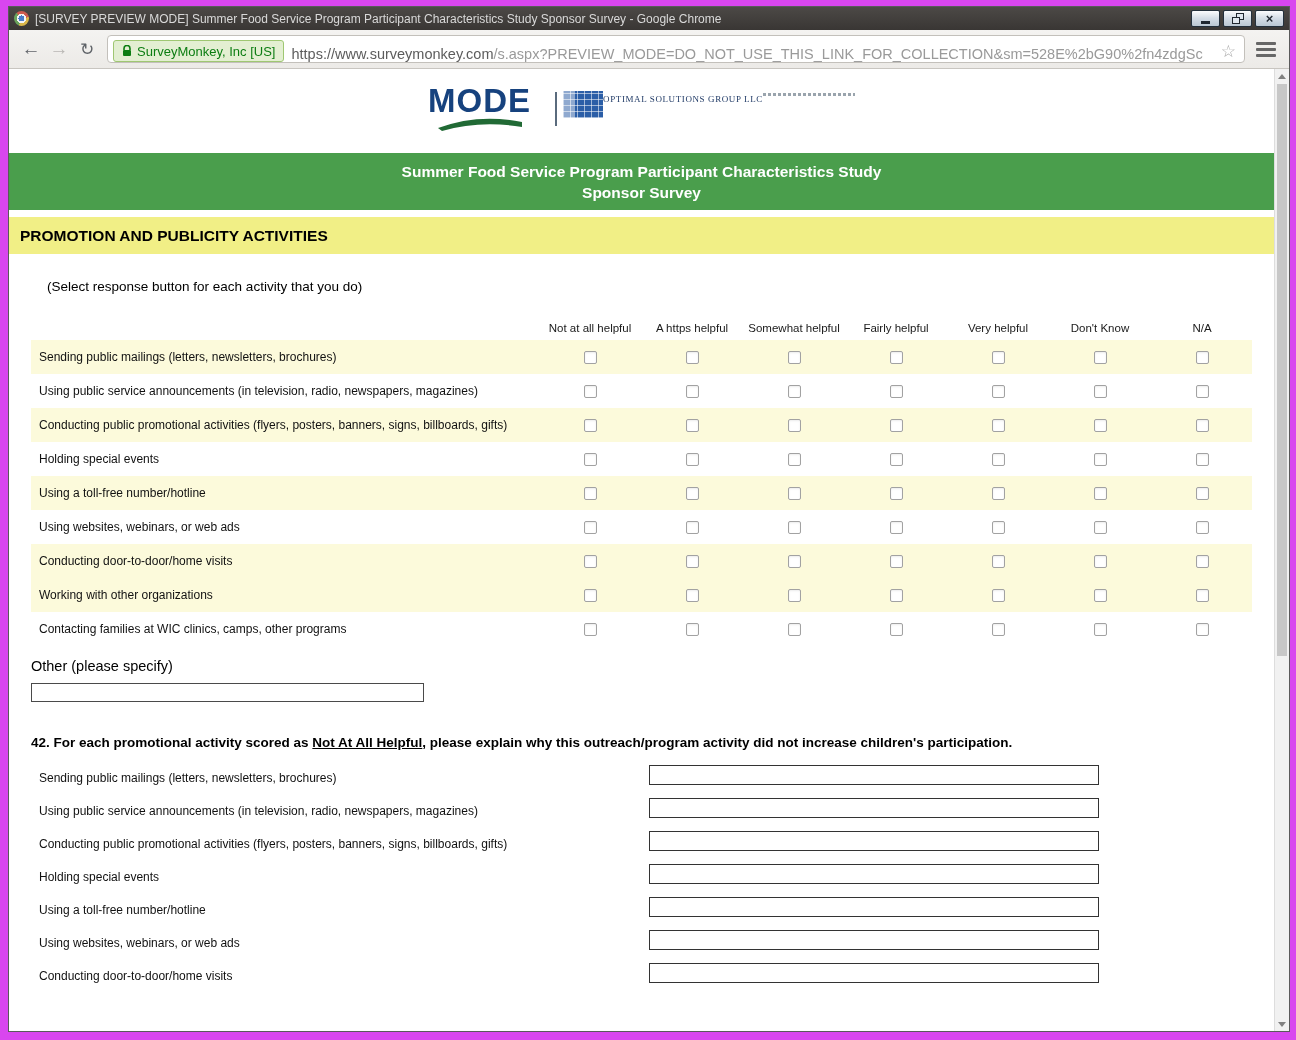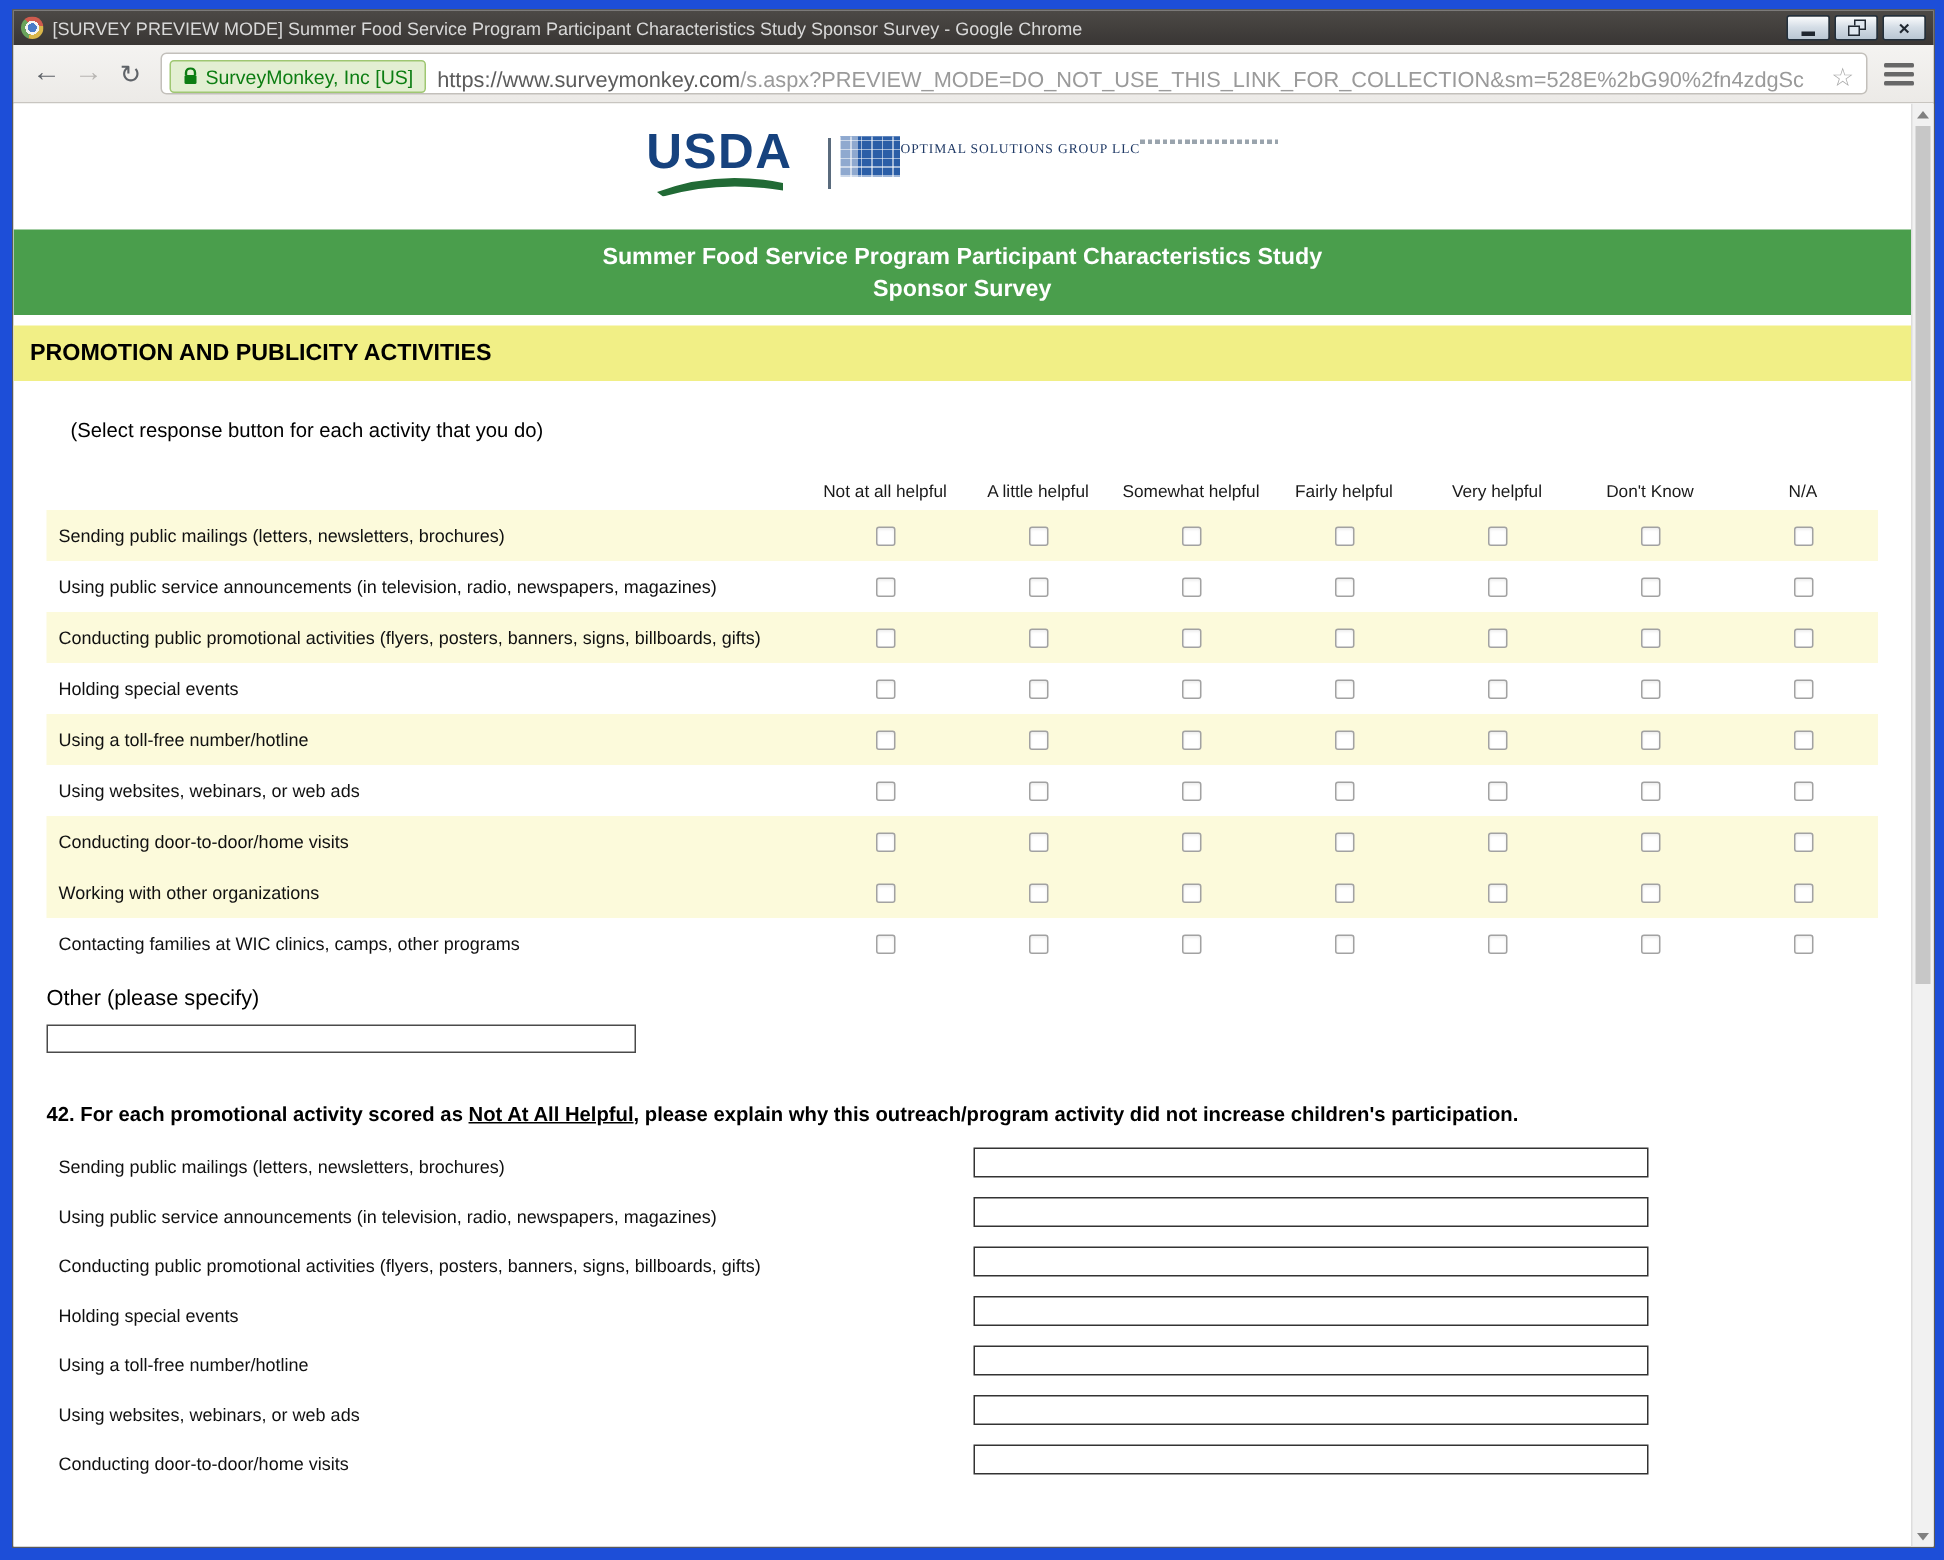--- a/index.html
+++ b/index.html
@@ -1,19 +1,19 @@
 <!DOCTYPE html>
 <html><head>
 <meta charset="utf-8">
 <style>
   * { margin:0; padding:0; box-sizing:border-box; }
   html,body { width:1296px; height:1040px; overflow:hidden; }
   body { font-family:"Liberation Sans", sans-serif; background:#060606; position:relative; }
 
-  .frame { position:absolute; inset:0; background:#1d4ed8; }
+  .frame { position:absolute; inset:0; background:#d946ef; }
   .window { position:absolute; left:8px; top:6px; width:1282px; height:1026px;
             background:#fff; border:1px solid #5a5a5a; }
 
   
   .titlebar { height:23px; background:linear-gradient(#4c4946,#393634);
               display:flex; align-items:center; padding:0 5px; gap:6px; }
   .chrome-icon { width:15px; height:15px; border-radius:50%;
     background:
       radial-gradient(circle at 50% 50%, #4a7cc9 0 3px, #f4f4f4 3px 4.6px, rgba(0,0,0,0) 4.6px),
       conic-gradient(from -40deg, #cf5b4e 0 120deg, #d9b64a 120deg 240deg, #6aa35c 240deg 360deg);
@@ -164,21 +164,21 @@
           <i></i>
           <i></i>
         </span>
     </div>
 
     <div class="viewport">
       <div class="page">
 
         <div class="logos">
           <div class="usda">
-            <div class="usda-word">USDA</div>
+            <div class="usda-word">MODE</div>
             <svg class="usda-swoosh" width="88" height="15" viewBox="0 0 88 15">
               <path d="M2 12 Q 42 -3 86 6 L86 11 Q 44 4 6 15 Z" fill="#216a35"></path>
             </svg>
           </div>
           <div class="osg">
             <div class="osg-bar"></div>
             <div class="osg-body">
               <div class="osg-mark"></div>
               <div class="osg-name">Optimal Solutions Group LLC</div>
               <div class="osg-tagline"></div>
@@ -193,21 +193,21 @@
 
         <div class="banner-yellow">
           <span>PROMOTION AND PUBLICITY ACTIVITIES</span>
         </div>
 
         <div class="q41-instruction">(Select response button for each activity that you do)</div>
 
         <div class="matrix-head">
           <div class="mh-spacer"></div>
           <div class="mh-cell">Not at all helpful</div>
-          <div class="mh-cell">A little helpful</div>
+          <div class="mh-cell">A https helpful</div>
           <div class="mh-cell">Somewhat helpful</div>
           <div class="mh-cell">Fairly helpful</div>
           <div class="mh-cell">Very helpful</div>
           <div class="mh-cell">Don't Know</div>
           <div class="mh-cell">N/A</div>
         </div>
 
         <div class="matrix">
 
           <div class="mrow alt">

